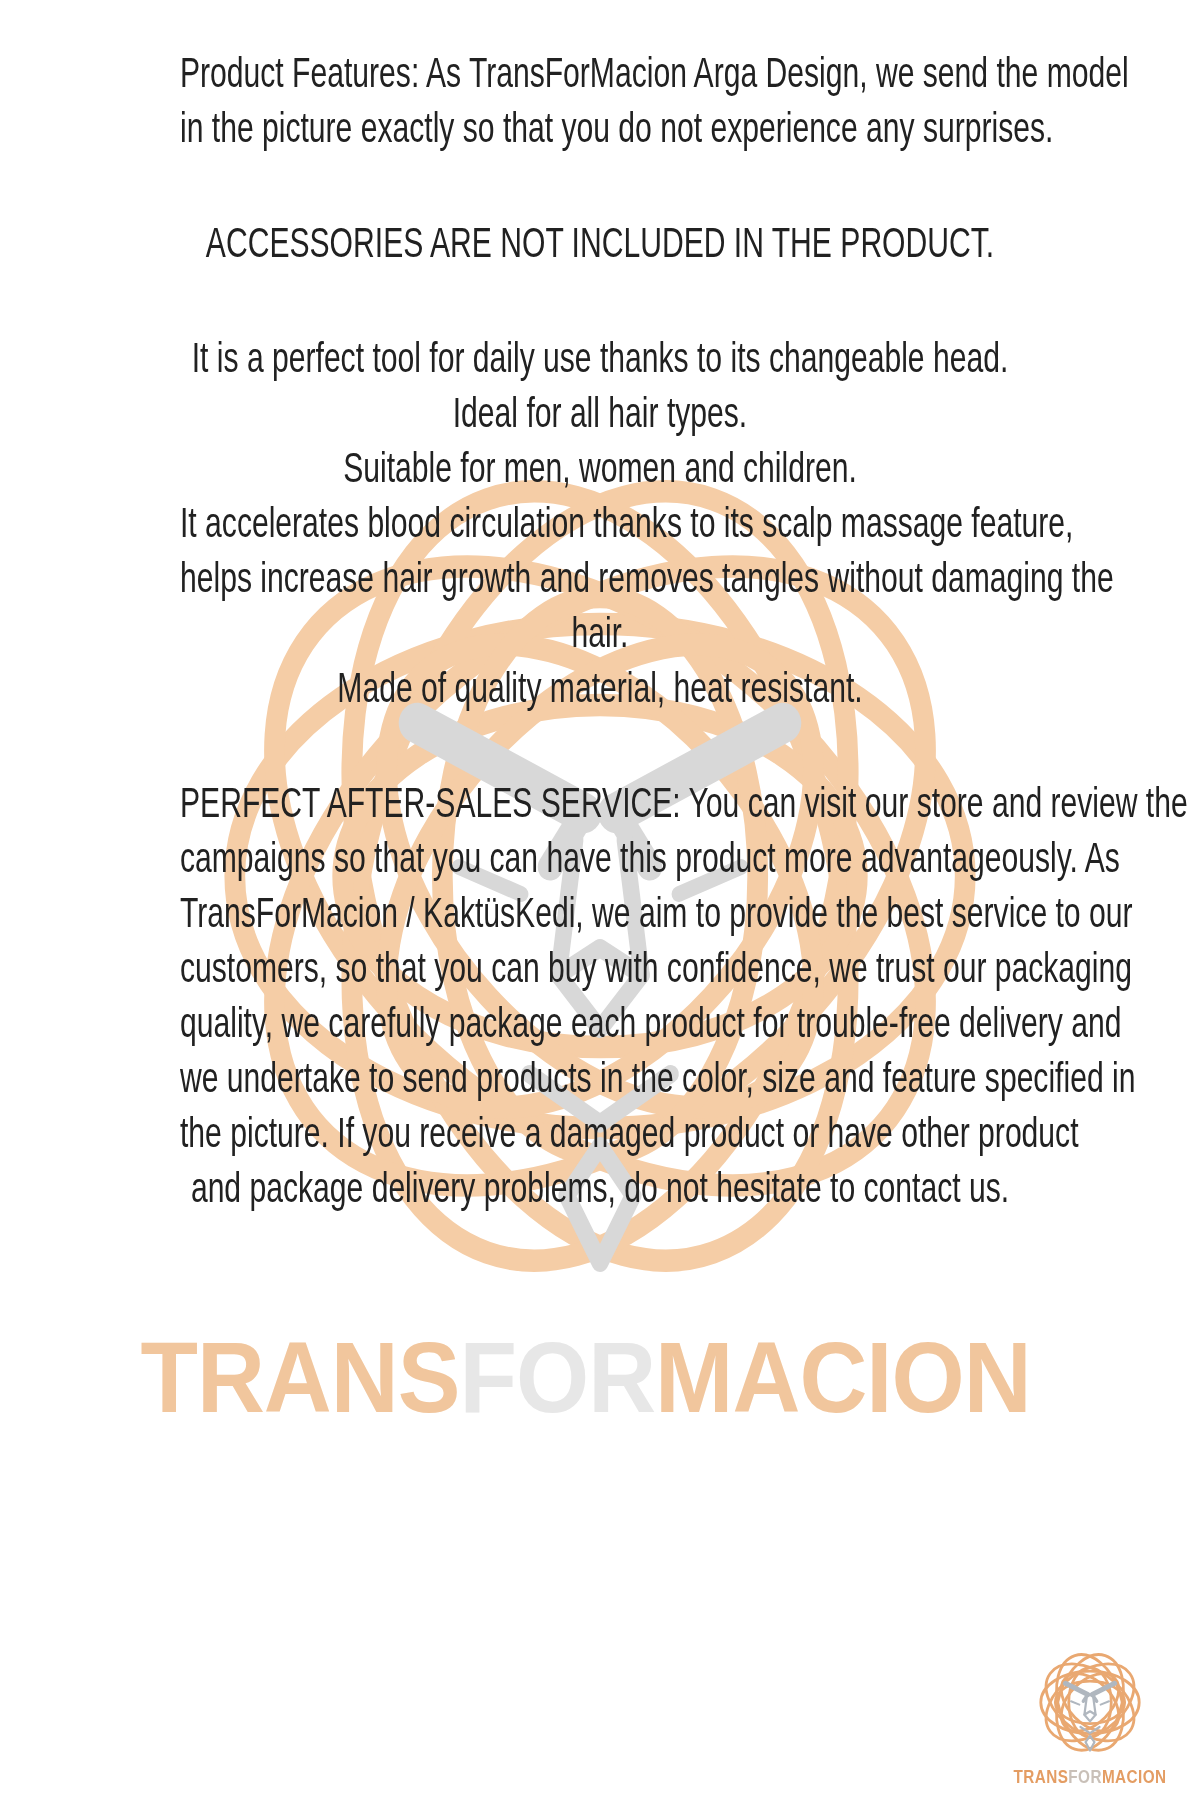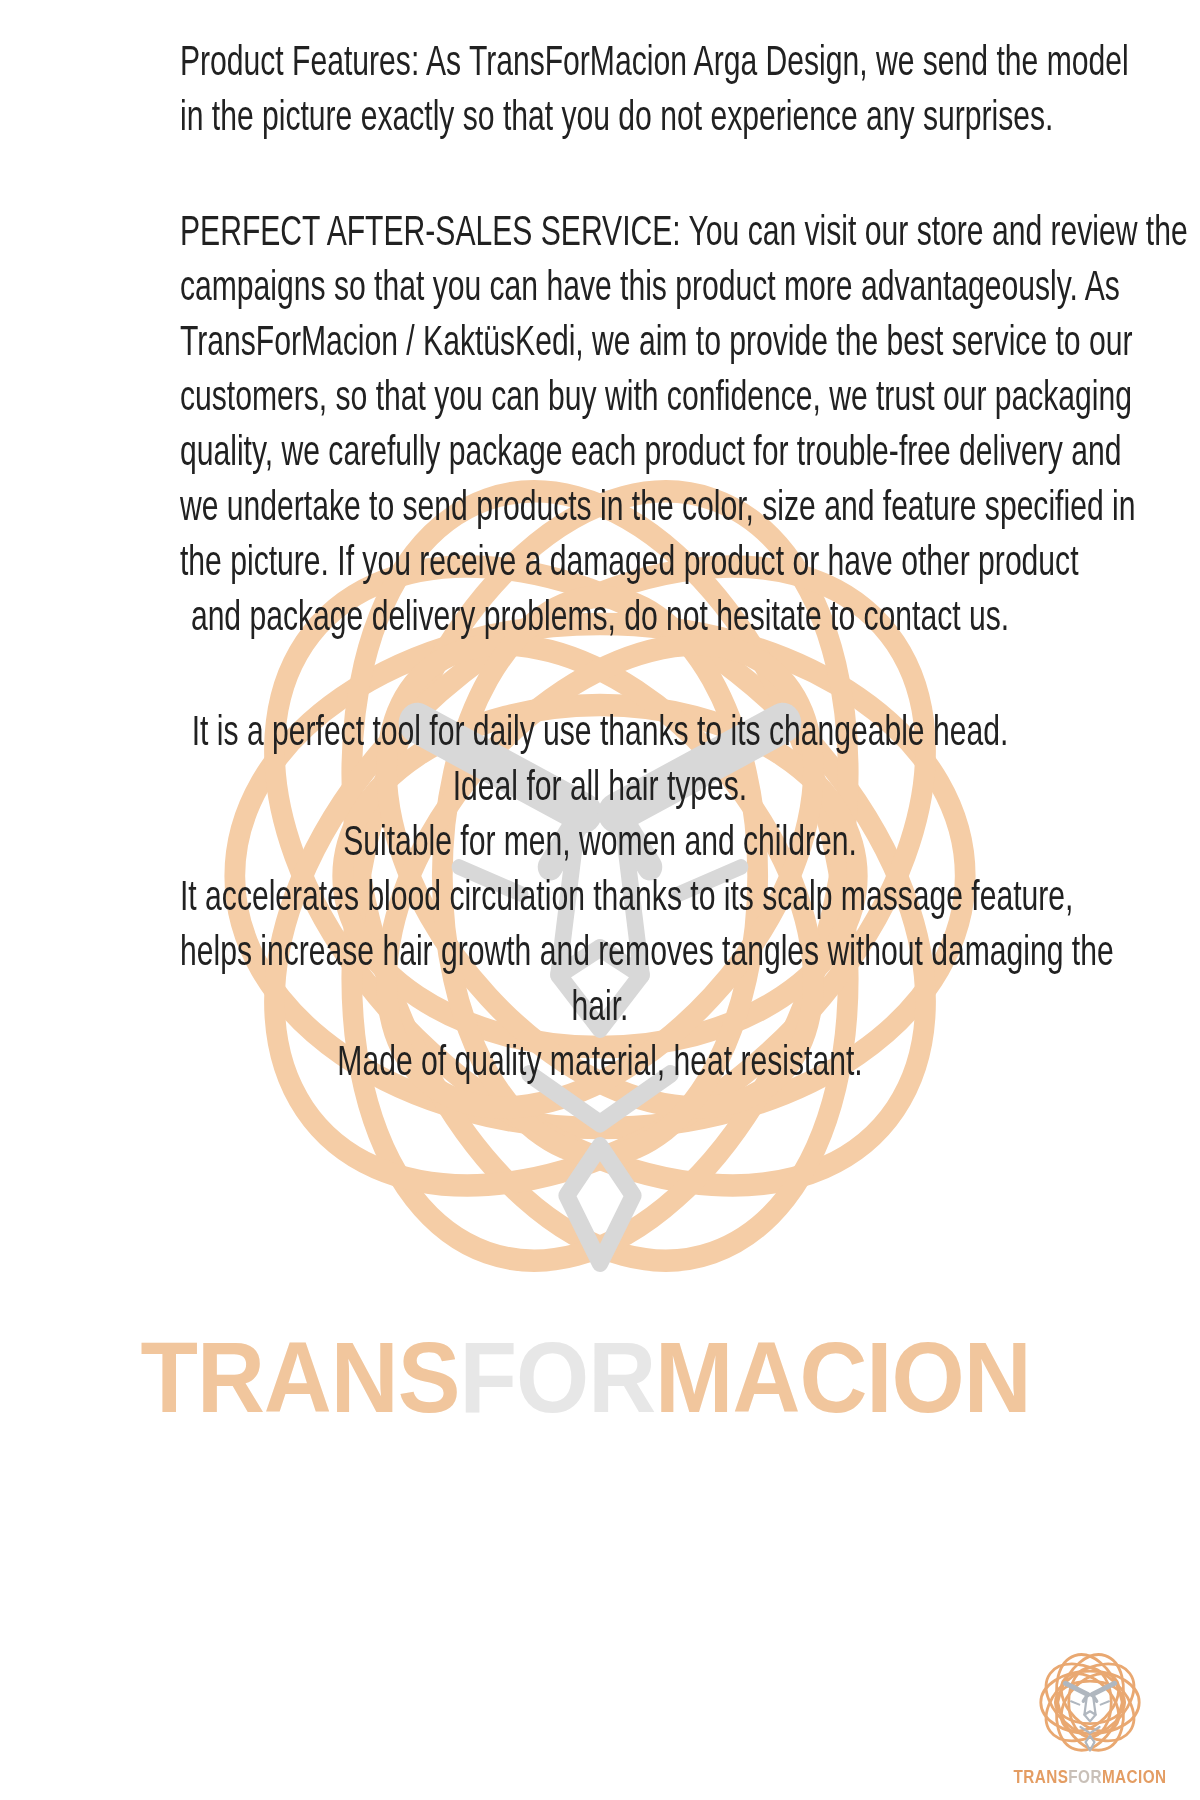--- a/index.html
+++ b/index.html
@@ -34,21 +34,21 @@
   .wm-brand .wm-brand-inner {
     display: inline-block;
     transform: translateX(-14px) scaleX(0.94);
     transform-origin: 50% 50%;
     letter-spacing: -1px;
   }
   .wm-orange { color: #f1c69d; }
   .wm-gray   { color: #e7e7e7; }
 
   
-  .content { position: relative; z-index: 1; padding-top: 33px; }
+  .content { position: relative; z-index: 1; padding-top: 45px; }
   .para { margin: 0 0 60px 0; }
   .line {
     display: block;
     white-space: nowrap;
     text-align: center;
     line-height: 55px;
     font-size: 43px;
     color: #212121;
     transform: scaleX(0.70);
     transform-origin: 50% 50%;
@@ -126,42 +126,45 @@
 </div>
 
 <div class="content">
 
   <div class="para">
     <span class="line">Product Features: As TransForMacion Arga Design, we send the model</span>
     <span class="line">in the picture exactly so that you do not experience any surprises.</span>
   </div>
 
 
+  <div class="para">
+    <span class="line">ACCESSORIES ARE NOT INCLUDED IN THE PRODUCT.</span>
+  </div>
 
 
+
+  <div class="para">
+    <span class="line">It is a perfect tool for daily use thanks to its changeable head.</span>
+    <span class="line">Ideal for all hair types.</span>
+    <span class="line">Suitable for men, women and children.</span>
+    <span class="line">It accelerates blood circulation thanks to its scalp massage feature,</span>
+    <span class="line">helps increase hair growth and removes tangles without damaging the</span>
+    <span class="line">hair.</span>
+    <span class="line">Made of quality material, heat resistant.</span>
+  </div>
 
   <div class="para">
     <span class="line">PERFECT AFTER-SALES SERVICE: You can visit our store and review the</span>
     <span class="line">campaigns so that you can have this product more advantageously. As</span>
     <span class="line">TransForMacion / KaktüsKedi, we aim to provide the best service to our</span>
     <span class="line">customers, so that you can buy with confidence, we trust our packaging</span>
     <span class="line">quality, we carefully package each product for trouble-free delivery and</span>
     <span class="line">we undertake to send products in the color, size and feature specified in</span>
     <span class="line">the picture. If you receive a damaged product or have other product</span>
     <span class="line">and package delivery problems, do not hesitate to contact us.</span>
-  </div>
-
-  <div class="para">
-    <span class="line">It is a perfect tool for daily use thanks to its changeable head.</span>
-    <span class="line">Ideal for all hair types.</span>
-    <span class="line">Suitable for men, women and children.</span>
-    <span class="line">It accelerates blood circulation thanks to its scalp massage feature,</span>
-    <span class="line">helps increase hair growth and removes tangles without damaging the</span>
-    <span class="line">hair.</span>
-    <span class="line">Made of quality material, heat resistant.</span>
   </div>
 
 </div>
 
 <div class="corner-logo">
   <svg viewBox="0 0 200 220">
     <use href="#lion-symbol" width="200" height="220"></use>
   </svg>
   <div class="corner-brand">
     <span class="logo-orange">TRANS</span><span class="logo-gray">FOR</span><span class="logo-orange">MACION</span>

